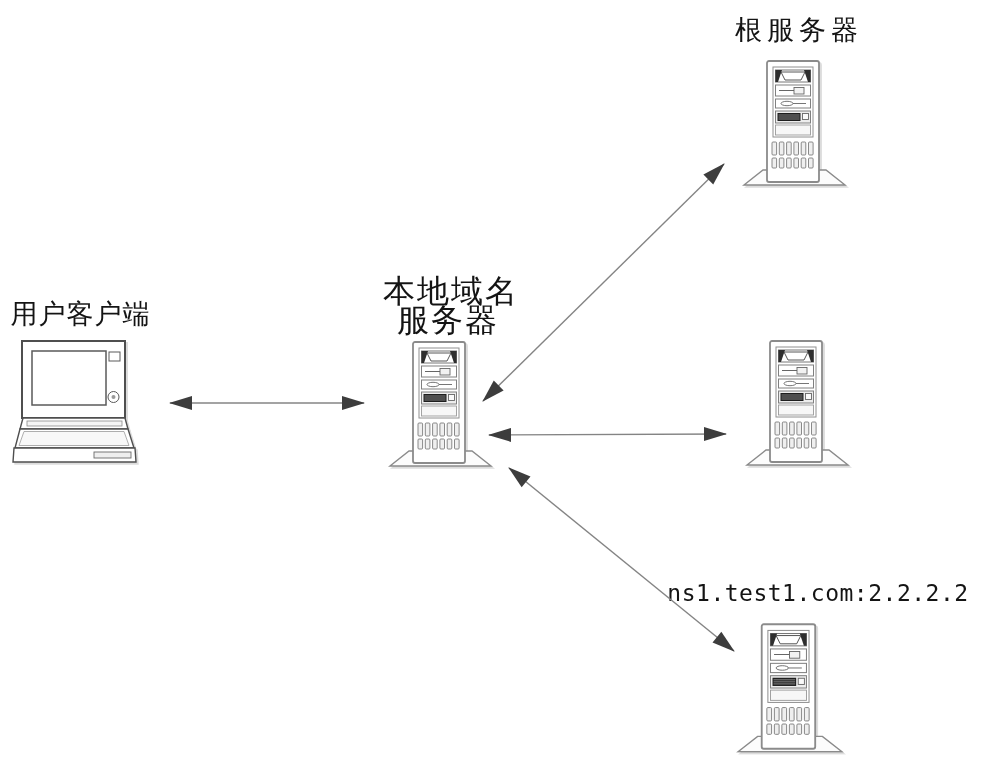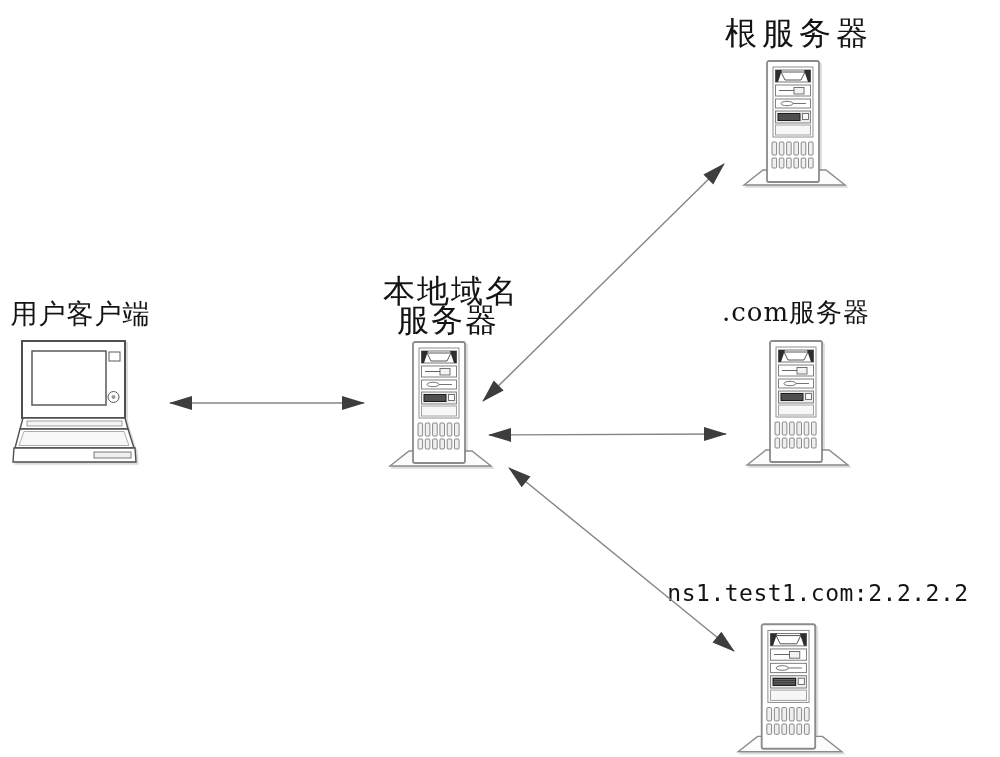--- a/index.html
+++ b/index.html
@@ -13,21 +13,21 @@
     color: #141414;
   }
   .node-label {
     position: absolute;
     text-align: center;
     color: #141414;
     white-space: nowrap;
   }
   .label-client   { left: 3px;   top: 296px; width: 155px; font-size: 27px; letter-spacing: 1px; }
   .label-localdns { left: 383px; top: 277px; width: 116px; font-size: 32px; line-height: 29px; letter-spacing: 2px; text-align: right; }
-  .label-root     { left: 713px; top: 12px;  width: 172px; font-size: 32px; letter-spacing: 5px; }
+  .label-root     { left: 713px; top: 12px;  width: 172px; font-size: 27px; letter-spacing: 5px; }
   .label-com      { left: 706px; top: 295px; width: 180px; font-size: 26px; letter-spacing: 1px; }
   .label-ns1      { left: 667px; top: 580px; width: 302px; font-size: 23px;
                     font-family: "DejaVu Sans Mono", "Liberation Mono", monospace; letter-spacing: 0.5px; }
   .icon {
     position: absolute;
     filter: drop-shadow(2px 2px 0px #dcdcdc);
   }
   .icon-client   { left: 10px;  top: 338px; width: 132px; height: 127px; }
   .icon-localdns { left: 388px; top: 339px; width: 105px; height: 128px; }
   .icon-root     { left: 742px; top: 58px;  width: 105px; height: 128px; }
@@ -103,21 +103,20 @@
 
   <div class="node-label label-client">用户客户端</div>
 
   <div class="node-label label-localdns">
     <span>本地域名</span><br>
     <span>服务器</span>
   </div>
 
   <div class="node-label label-root">根服务器</div>
 
-  <div class="node-label label-com">.com服务器</div>
 
   <div class="node-label label-ns1">ns1.test1.com:2.2.2.2</div>
 
   <svg class="icon icon-client" viewBox="0 0 132 127">
     <use href="#sym-laptop" xlink:href="#sym-laptop"></use>
   </svg>
 
   <svg class="icon icon-localdns" viewBox="0 0 105 128">
     <use href="#sym-tower" xlink:href="#sym-tower"></use>
   </svg>

